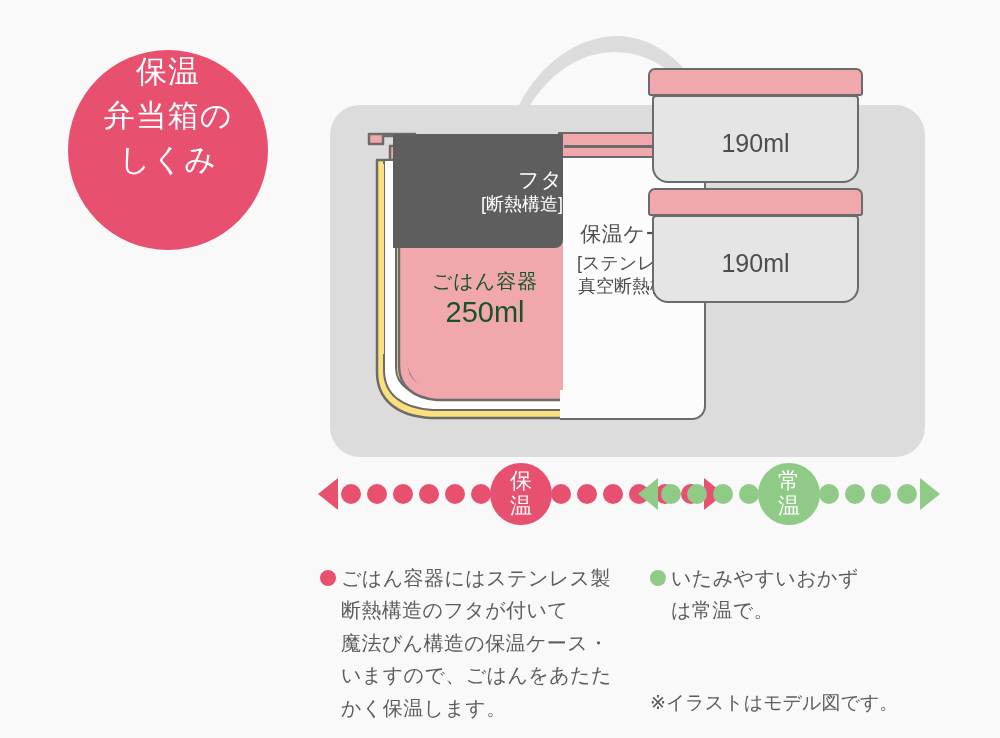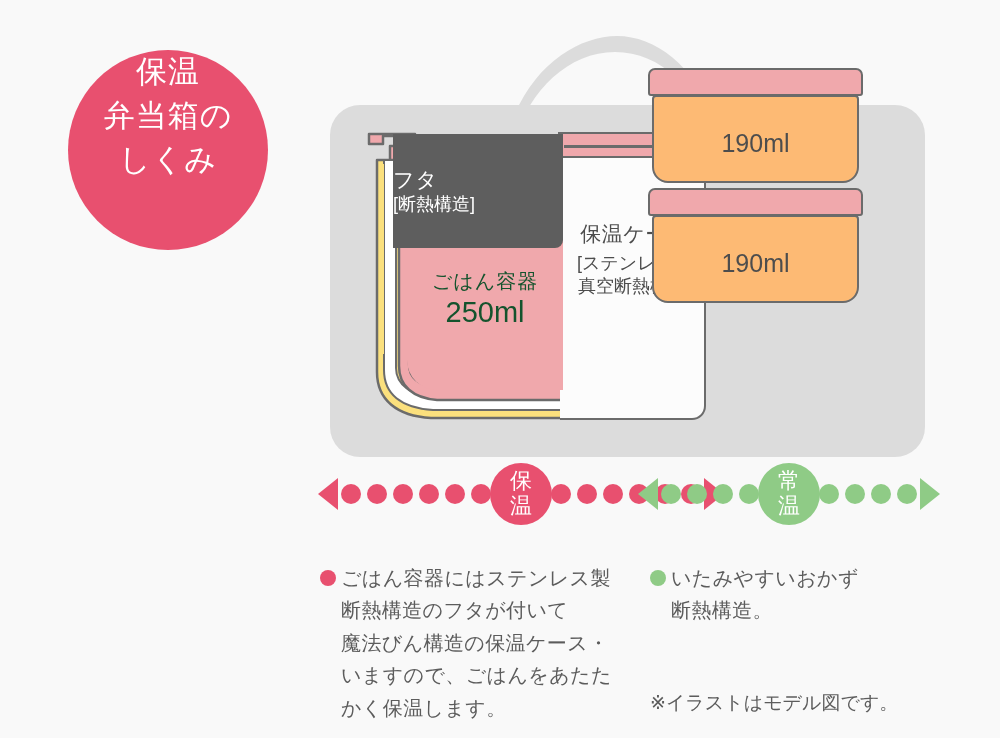--- a/index.html
+++ b/index.html
@@ -122,21 +122,21 @@
     position: absolute;
     left: 38px;
     top: 14px;
     width: 170px;
     height: 114px;
     background: #5e5e5e;
     border-radius: 0 0 8px 0;
     color: #ffffff;
     display: flex;
     flex-direction: column;
-    align-items: flex-start;
+    align-items: flex-end;
     justify-content: center;
     text-align: center;
   }
   .lid-title { font-size: 21px; line-height: 1.3; letter-spacing: 1px; }
   .lid-sub { font-size: 18px; line-height: 1.3; }
 
   
   .rice-pink {
     position: absolute;
     left: 52px;
@@ -192,21 +192,21 @@
     border: 2.5px solid #6b6b6b;
     border-radius: 7px 7px 3px 3px;
     box-sizing: border-box;
   }
   .okazu-body {
     position: absolute;
     left: 4px;
     top: 27px;
     width: 207px;
     height: 88px;
-    background: #fdba74;
+    background: #e5e5e5;
     border: 2.5px solid #6b6b6b;
     border-radius: 4px 4px 16px 16px;
     box-sizing: border-box;
     display: flex;
     align-items: center;
     justify-content: center;
   }
   .okazu-vol {
     font-size: 25px;
     color: #4d4d4d;
@@ -402,18 +402,18 @@
   <div class="caption left">
     <span class="bullet warm-c"></span><span class="txt">ごはん容器にはステンレス製</span>
     <span class="ind">断熱構造のフタが付いて</span>
     <span class="ind">魔法びん構造の保温ケース・</span>
     <span class="ind">いますので、ごはんをあたた</span>
     <span class="ind">かく保温します。</span>
   </div>
 
   <div class="caption right">
     <span class="bullet room-c"></span><span class="txt">いたみやすいおかず</span>
-    <span class="ind">断熱構造。</span>
+    <span class="ind">は常温で。</span>
   </div>
 
   <div class="footnote">※イラストはモデル図です。</div>
 
 </div>
 
 </body></html>

